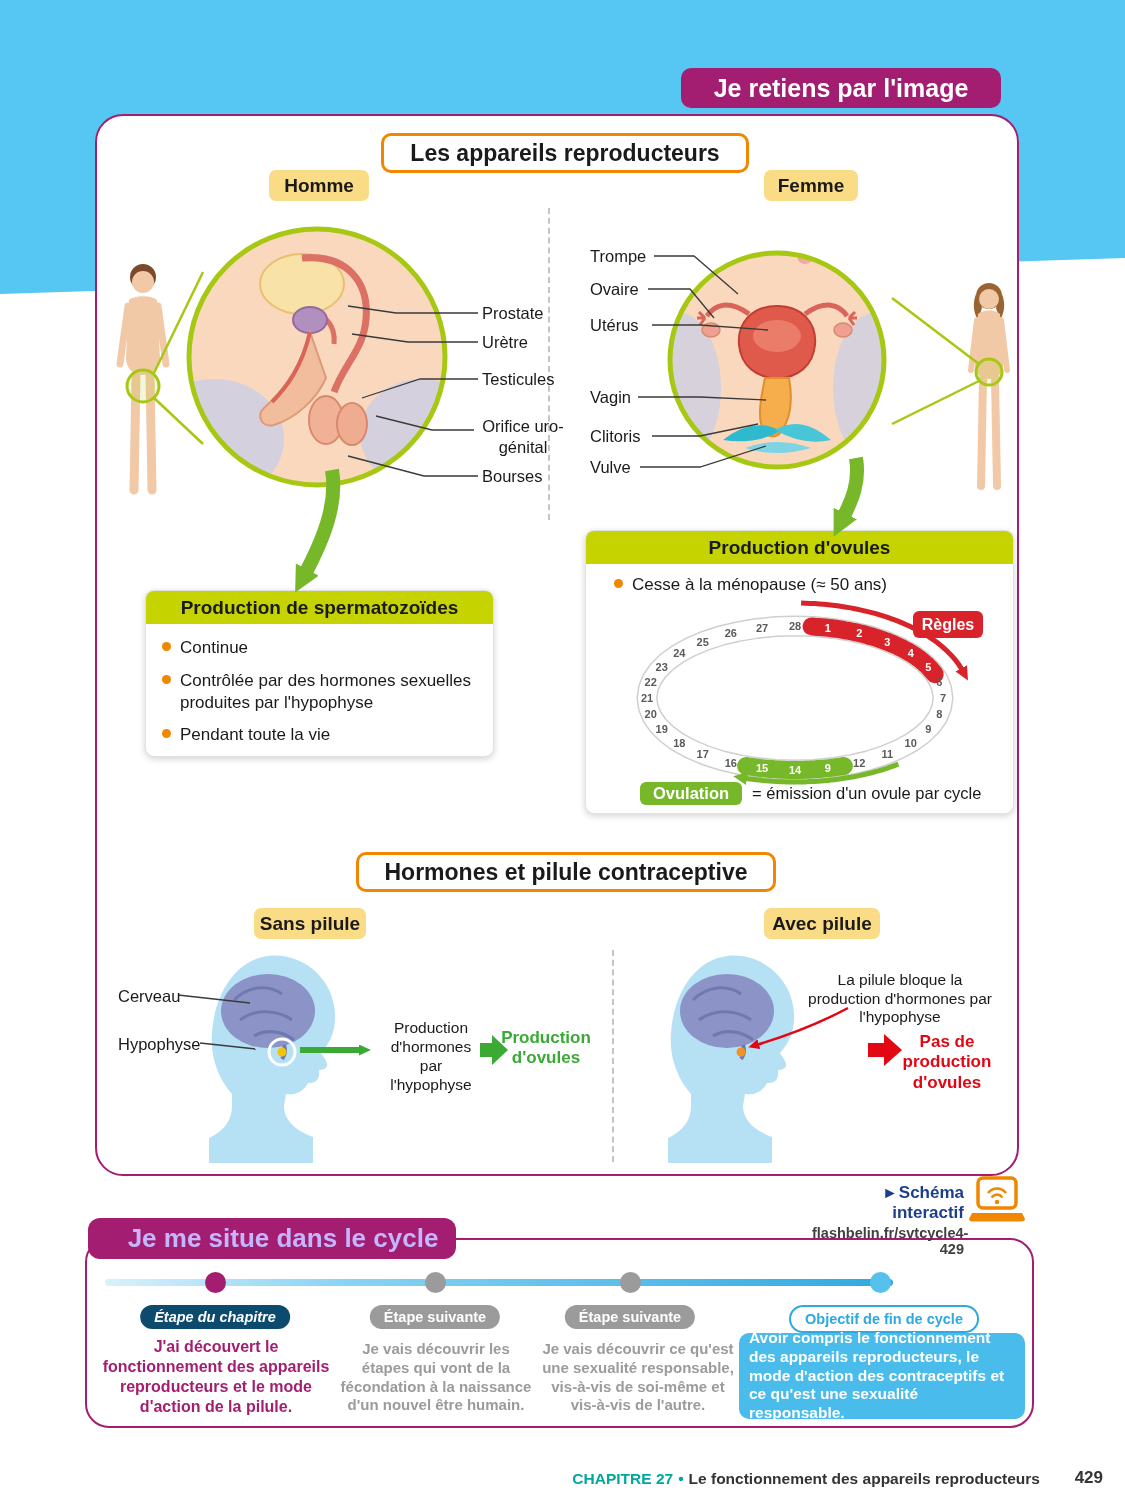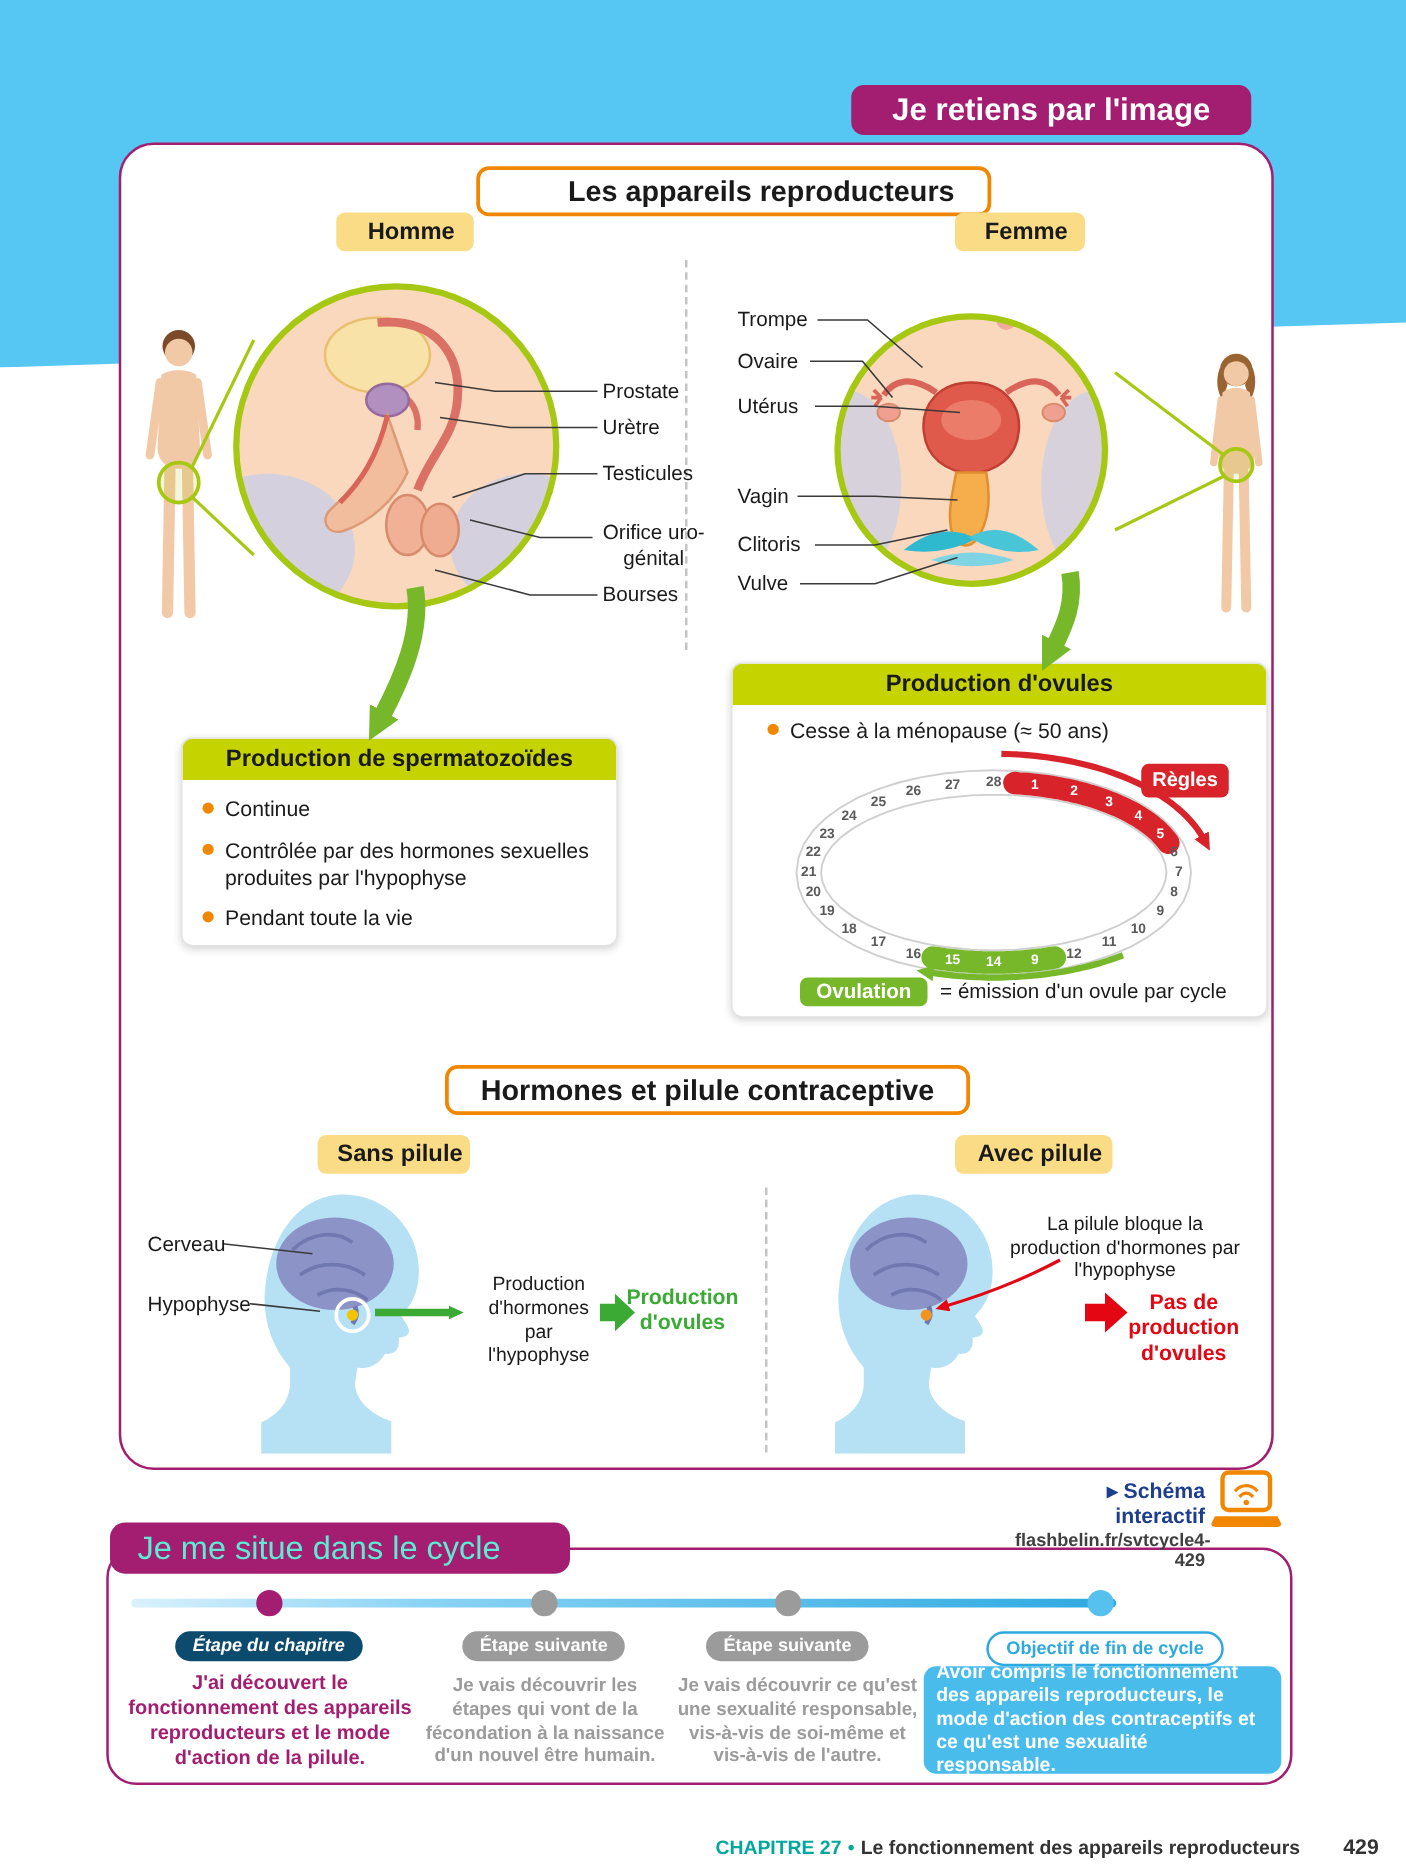--- a/index.html
+++ b/index.html
@@ -6,24 +6,24 @@
   .page{position:relative;width:1125px;height:1500px;background:#fff;overflow:hidden;
         font-family:"Liberation Sans",sans-serif;color:#1a1a1a;}
   .blue-bg{position:absolute;left:0;top:0;width:1125px;height:300px;background:#56C6F2;
         clip-path:polygon(0 0,100% 0,100% 86%,0 98%);z-index:0;}
   .banner-retains{position:absolute;left:681px;top:68px;width:320px;height:40px;background:#A31E71;
         border-radius:10px;color:#fff;font-weight:bold;font-size:25px;line-height:40px;text-align:center;z-index:6;}
   .main-card{position:absolute;left:95px;top:114px;width:920px;height:1058px;background:#fff;
         border:2px solid #A31E71;border-radius:28px;z-index:1;}
   .title-box{position:absolute;background:#fff;border:3px solid #F18700;border-radius:10px;
         font-weight:bold;font-size:23px;text-align:center;z-index:6;}
-  .t-repro{left:381px;top:133px;width:362px;height:34px;line-height:34px;padding-left:44px;}
+  .t-repro{left:381px;top:133px;width:362px;height:34px;line-height:34px;}
   .t-horm{left:356px;top:852px;width:414px;height:34px;line-height:34px;}
   .badge-yellow{position:absolute;background:#FBDC86;border-radius:7px;font-weight:bold;font-size:19px;
-        text-align:center;z-index:6;padding-left:10px;}
+        text-align:center;z-index:6;}
   .b-homme{left:269px;top:170px;width:100px;height:31px;line-height:31px;}
   .b-femme{left:764px;top:170px;width:94px;height:31px;line-height:31px;}
   .b-sans{left:254px;top:908px;width:112px;height:31px;line-height:31px;}
   .b-avec{left:764px;top:908px;width:116px;height:31px;line-height:31px;}
   .fig,.anat,.head{position:absolute;z-index:2;}
   .fig-male{left:103px;top:262px;}
   .fig-female{left:958px;top:280px;}
   .anat-male{left:184px;top:224px;}
   .anat-female{left:665px;top:248px;}
   .head-left{left:196px;top:948px;}
@@ -62,21 +62,21 @@
   .prod-ovules-green{position:absolute;left:500px;top:1028px;width:92px;text-align:center;font-size:17px;font-weight:bold;
         color:#3AAA35;line-height:1.2;z-index:6;}
   .pilule-text{position:absolute;left:802px;top:971px;width:196px;text-align:center;font-size:15.5px;line-height:1.2;z-index:6;}
   .pas-prod{position:absolute;left:899px;top:1018px;width:96px;text-align:center;font-size:17px;font-weight:bold;
         color:#E30613;line-height:1.2;z-index:6;margin-top:14px;}
   .schema-link{position:absolute;left:812px;top:1182px;width:152px;text-align:right;z-index:6;cursor:pointer;}
   .schema-label{color:#1D3E8F;font-weight:bold;font-size:17px;}
   .schema-url{color:#404040;font-weight:bold;font-size:14.5px;margin-top:2px;}
   .laptop-icon{position:absolute;left:968px;top:1176px;z-index:6;cursor:pointer;}
   .banner-cycle{position:absolute;left:88px;top:1218px;width:368px;height:41px;background:#A31E71;border-radius:12px;
-        color:#5eead4;font-weight:normal;font-size:26px;line-height:41px;padding-left:22px;box-sizing:border-box;z-index:7;}
+        color:#c4b5fd;font-weight:bold;font-size:26px;line-height:41px;padding-left:22px;box-sizing:border-box;z-index:7;text-align:center;}
   .bottom-card{position:absolute;left:85px;top:1238px;width:945px;height:186px;background:#fff;
         border:2px solid #A31E71;border-radius:24px;z-index:5;}
   .timeline-line{position:absolute;left:105px;top:1279px;width:788px;height:7px;border-radius:4px;
         background:linear-gradient(90deg,#D9F1FC,#8AD3F4 30%,#2EA9E0);z-index:6;}
   .tdot{position:absolute;top:1272px;width:21px;height:21px;border-radius:50%;z-index:6;}
   .td-0{left:205px;background:#A31E71;} .td-1{left:425px;background:#9B9B9B;}
   .td-2{left:620px;background:#9B9B9B;} .td-3{left:870px;background:#56C1ED;}
   .step-badge{position:absolute;top:1305px;transform:translateX(-50%);padding:4px 14px;border-radius:14px;color:#fff;
         font-weight:bold;font-size:14.5px;white-space:nowrap;z-index:6;}
   .sb-0{left:215px;background:#0c4a6e;font-style:italic;} .sb-1{left:435px;background:#9B9B9B;} .sb-2{left:630px;background:#9B9B9B;}

